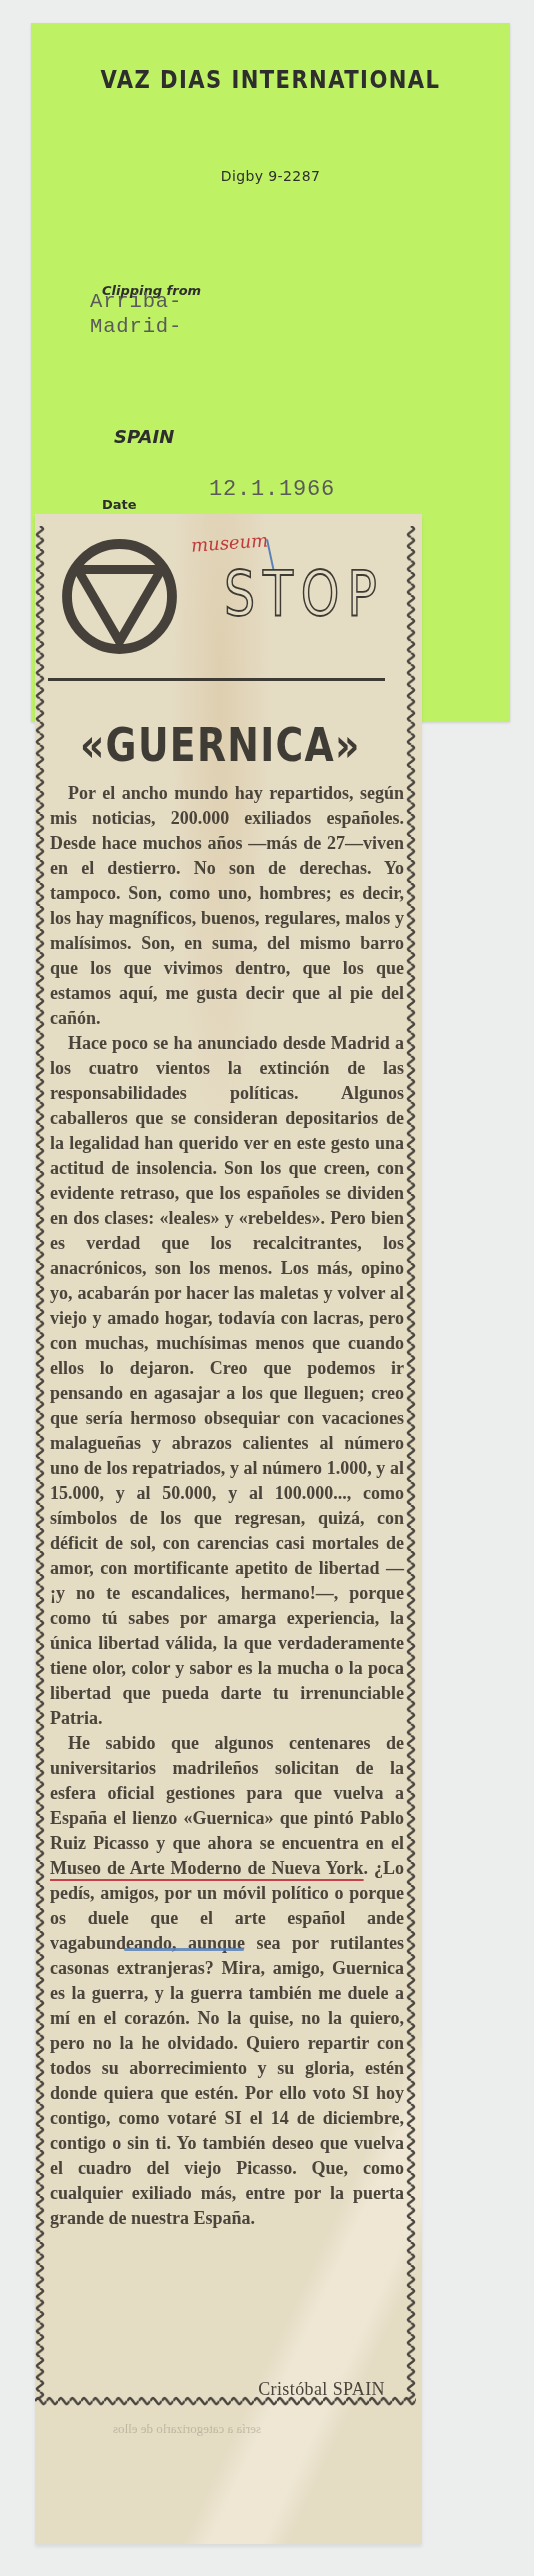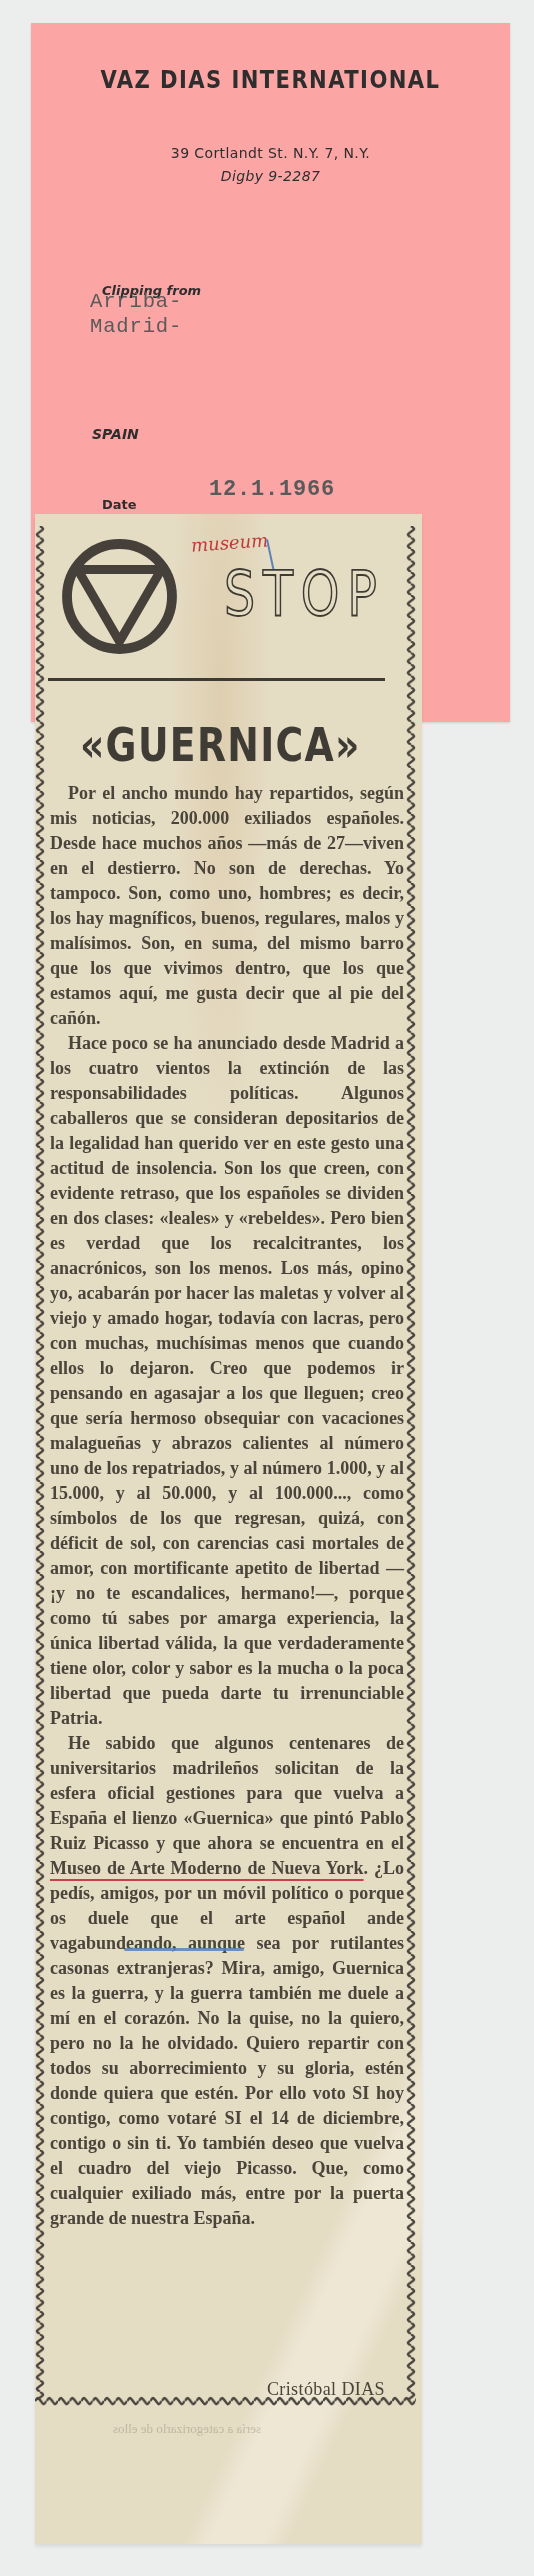--- a/index.html
+++ b/index.html
@@ -4,28 +4,28 @@
 <style>
   html, body { margin: 0; padding: 0; }
   body {
     width: 535px; height: 2576px; position: relative; overflow: hidden;
     background: #eceeee;
     font-family: "DejaVu Serif", serif;
   }
   
   .slip {
     position: absolute; left: 31px; top: 23px; width: 479px; height: 699px;
-    background: #fca5a5;
+    background: #bef264;
     box-shadow: 0 0.8px 2.5px rgba(0,0,0,0.12);
   }
   .slip-head { position: absolute; left: 0; right: 0; text-align: center; color: #2e2e2e; }
   .agency { top: 43px; font-family: "DejaVu Sans", sans-serif; font-weight: bold; font-size: 24px; letter-spacing: 1.6px; transform: scaleX(0.88); }
   .tagline { top: 89px; font-family: "DejaVu Sans", sans-serif; font-style: italic; font-size: 14px; }
   .address { top: 122px; font-family: "DejaVu Sans", sans-serif; font-size: 14px; letter-spacing: 0.4px; }
-  .phone { top: 145px; font-family: "DejaVu Sans", sans-serif; font-size: 14px; letter-spacing: 0.4px; font-style: italic; }
+  .phone { top: 145px; font-family: "DejaVu Sans", sans-serif; font-size: 14px; letter-spacing: 0.4px; }
   .label {
     position: absolute; font-family: "DejaVu Sans", sans-serif; font-style: italic; font-weight: bold;
     font-size: 13px; color: #2e2e2e; margin-top: 11px;
   }
   .typed {
     position: absolute; font-family: "Liberation Mono", "DejaVu Sans Mono", monospace;
     color: #5a5a5a; font-size: 20.6px; line-height: 25px; letter-spacing: 0.8px;
   }
   
   .clip {
@@ -70,31 +70,30 @@
   .bleed {
     position: absolute; left: 78px; top: 1907px; transform: scaleX(-1);
     font-family: "Liberation Serif", serif; font-size: 13px; color: rgba(80,72,60,0.25);
   }
 </style>
 </head>
 <body>
 
 <div class="slip">
   <div class="slip-head agency">VAZ DIAS INTERNATIONAL</div>
-  <div class="slip-head address">39 Cortlandt St. N.Y. 7, N.Y.</div>
   <div class="slip-head phone">Digby 9-2287</div>
 
   <div class="label" style="left:71px; top:249px;">Clipping from</div>
   <div class="typed" style="left:59px; top:266px;text-align:right;">
     <div>Arriba-</div>
     <div>Madrid-</div>
   </div>
-  <div class="label" style="left:61px; top:392px; font-size:14px;">SPAIN</div>
+  <div class="label" style="left:83px; top:392px; font-size:18px;">SPAIN</div>
   <div class="label" style="left:71px; top:463px; font-style:normal;">Date</div>
-  <div class="typed" style="left:178px; top:454px; font-size:22px;font-weight:bold;">12.1.1966</div>
+  <div class="typed" style="left:178px; top:454px; font-size:22px;">12.1.1966</div>
 </div>
 
 <div class="clip">
 
   <svg class="wave-v" style="left:0; top:11.5px; height:1874px;" viewBox="0 0 12 2278" preserveAspectRatio="none">
     <defs>
         <pattern id="wv" width="12" height="14" patternUnits="userSpaceOnUse">
           <path d="M6 0 C 11 3.5, 11 3.5, 6 7 C 1 10.5, 1 10.5, 6 14" fill="none" stroke="#4a463f" stroke-width="3"></path>
         </pattern>
       </defs>
@@ -123,16 +122,16 @@
   <div class="rule"></div>
   <div class="headline">«GUERNICA»</div>
 
   <div class="body">
     <p>Por el ancho mundo hay repartidos, según mis noticias, 200.000 exiliados españoles. Desde hace muchos años —más de 27—viven en el destierro. No son de derechas. Yo tampoco. Son, como uno, hombres; es decir, los hay magníficos, buenos, regulares, malos y malísimos. Son, en suma, del mismo barro que los que vivimos dentro, que los que estamos aquí, me gusta decir que al pie del cañón.</p>
     <p>Hace poco se ha anunciado desde Madrid a los cuatro vientos la extinción de las responsabilidades políticas. Algunos caballeros que se consideran depositarios de la legalidad han querido ver en este gesto una actitud de insolencia. Son los que creen, con evidente retraso, que los españoles se dividen en dos clases: «leales» y «rebeldes». Pero bien es verdad que los recalcitrantes, los anacrónicos, son los menos. Los más, opino yo, acabarán por hacer las maletas y volver al viejo y amado hogar, todavía con lacras, pero con muchas, muchísimas menos que cuando ellos lo dejaron. Creo que podemos ir pensando en agasajar a los que lleguen; creo que sería hermoso obsequiar con vacaciones malagueñas y abrazos calientes al número uno de los repatriados, y al número 1.000, y al 15.000, y al 50.000, y al 100.000..., como símbolos de los que regresan, quizá, con déficit de sol, con carencias casi mortales de amor, con mortificante apetito de libertad —¡y no te escandalices, hermano!—, porque como tú sabes por amarga experiencia, la única libertad válida, la que verdaderamente tiene olor, color y sabor es la mucha o la poca libertad que pueda darte tu irrenunciable Patria.</p>
     <p><span>He sabido que algunos centenares de universitarios madrileños solicitan de la esfera oficial gestiones para que vuelva a España el lienzo «Guernica» que pintó Pablo Ruiz Picasso y que ahora se encuentra en el </span><span class="mark-red">Museo de Arte Moderno de Nueva York</span><span>. ¿Lo pedís, amigos, por un móvil político o porque os duele que el arte español ande vagabundeando, aunque sea por rutilantes casonas extranjeras? Mira, amigo, Guernica es la guerra, y la guerra también me duele a mí en el corazón. No la quise, no la quiero, pero no la he olvidado. Quiero repartir con todos su aborrecimiento y su gloria, estén donde quiera que estén. Por ello voto SI hoy contigo, como votaré SI el 14 de diciembre, contigo o sin ti. Yo también deseo que vuelva el cuadro del viejo Picasso. Que, como cualquier exiliado más, entre por la puerta grande de nuestra España.</span></p>
   </div>
 
   <div class="blue-stroke"></div>
-  <div class="byline">Cristóbal DIAS</div>
+  <div class="byline">Cristóbal SPAIN</div>
   <div class="bleed">sería a categorizarlo de ellos</div>
 </div>
 
 
 </body></html>

